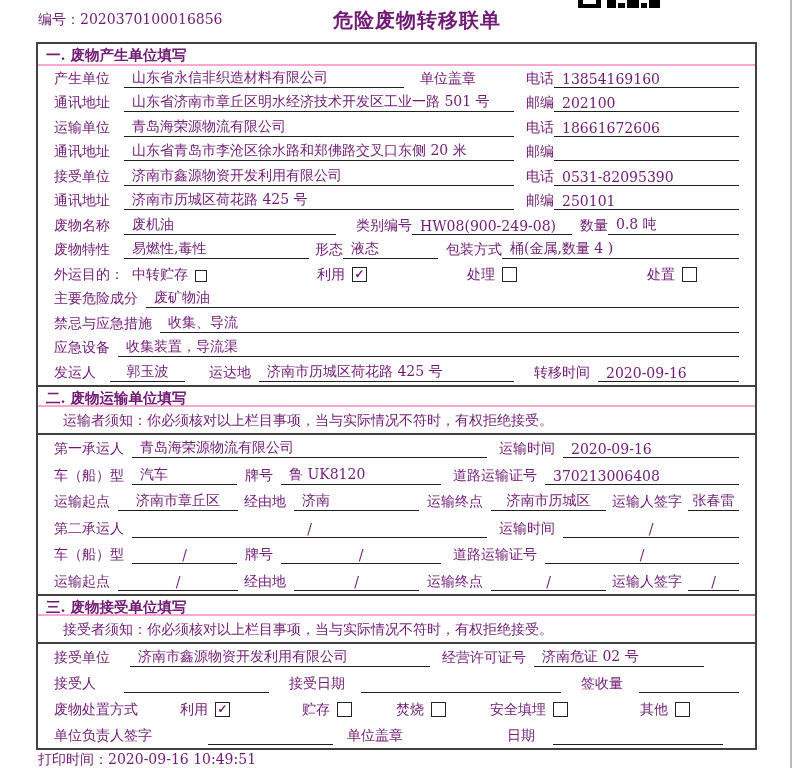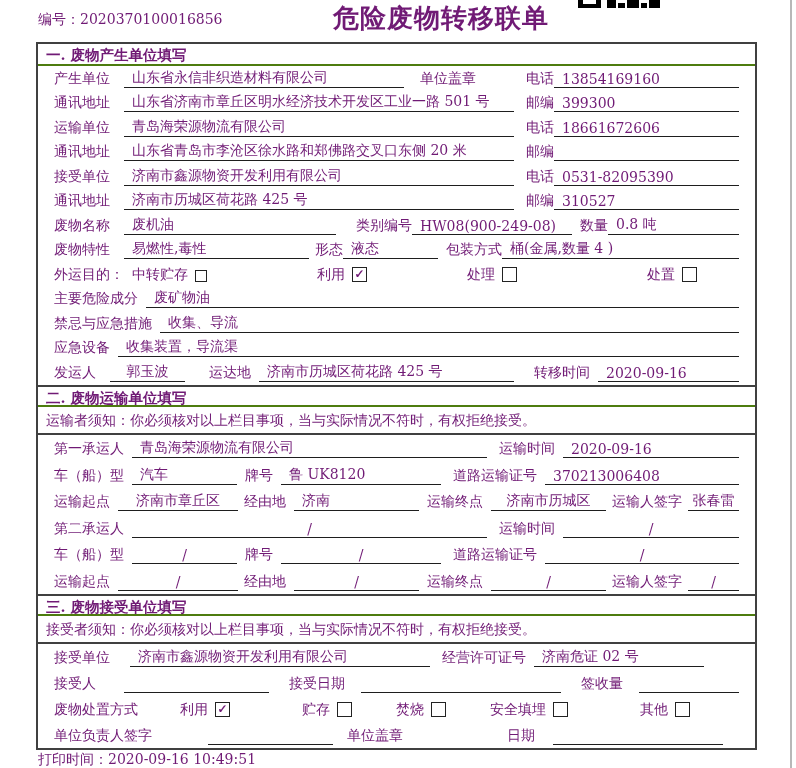--- a/index.html
+++ b/index.html
@@ -1,26 +1,26 @@
 <!DOCTYPE html>
 <html><head>
 <meta charset="utf-8">
 <style>
   html,body{margin:0;padding:0;background:#fff;}
   .page{position:relative;width:796px;height:768px;background:#ffffff;overflow:hidden;
         font-family:"DejaVu Serif","Liberation Serif",serif;font-size:14px;color:#701a75;}
   .serial{position:absolute;left:38px;top:11px;white-space:nowrap;}
-  .doc-title{position:absolute;left:333px;top:1px;font-size:26px;font-weight:bold;letter-spacing:1px;white-space:nowrap;}
+  .doc-title{position:absolute;left:333px;top:7px;font-size:20px;font-weight:bold;letter-spacing:1px;white-space:nowrap;}
   .qr{position:absolute;left:578px;top:0;width:82px;height:8px;}
   .qr div{position:absolute;background:#000;}
   .edge-line{position:absolute;left:790px;top:0;width:2px;height:768px;background:#b8b8b8;}
   .tbl{position:absolute;left:36px;top:42px;width:721px;border:2px solid #404040;background:#fff;box-sizing:border-box;}
-  .sec-h{font-weight:bold;font-size:14.5px;padding:2px 8px;border-bottom:2px solid #4d7c0f;box-sizing:border-box;height:22px;line-height:17px;}
+  .sec-h{font-weight:bold;font-size:14.5px;padding:2px 8px;border-bottom:2px solid #f9a8d4;box-sizing:border-box;height:22px;line-height:17px;}
   .bt{border-top:2px solid #404040;}
-  .notice{padding:4px 8px;border-bottom:2px solid #404040;box-sizing:border-box;height:28px;line-height:19px;white-space:nowrap;}
+  .notice{padding:4px 25px;border-bottom:2px solid #404040;box-sizing:border-box;height:28px;line-height:19px;white-space:nowrap;}
   .row{display:flex;align-items:flex-end;padding:0 16px 3px;box-sizing:border-box;}
   .s1 .row{height:24.5px;}
   .s2 .row{height:26.5px;}
   .s3 .row{height:26px;}
   .lbl{white-space:nowrap;flex:0 0 auto;}
   .uv{border-bottom:1px solid #1e1e1e;padding:0 2px 0 8px;white-space:nowrap;overflow:visible;box-sizing:border-box;flex:0 0 auto;}
   .ctr{text-align:center;padding-left:2px;}
   .grow{flex:1 1 auto;}
   .sp{flex:1 1 auto;}
   .cb{width:13px;height:13px;border:1.5px solid #222;margin:0 0 2px 7px;line-height:12px;text-align:center;
@@ -69,21 +69,21 @@
         <span class="lbl ml16">单位盖章</span>
         <span class="sp"></span>
         <span class="lbl">电话</span>
         <span class="uv w185">13854169160</span>
       </div>
 
       <div class="row">
         <span class="lbl w70">通讯地址</span>
         <span class="uv grow">山东省济南市章丘区明水经济技术开发区工业一路 501 号</span>
         <span class="lbl ml12">邮编</span>
-        <span class="uv w185">399300</span>
+        <span class="uv w185">202100</span>
       </div>
 
       <div class="row">
         <span class="lbl w70">运输单位</span>
         <span class="uv grow">青岛海荣源物流有限公司</span>
         <span class="lbl ml12">电话</span>
         <span class="uv w185">18661672606</span>
       </div>
 
       <div class="row">
@@ -97,21 +97,21 @@
         <span class="lbl w70">接受单位</span>
         <span class="uv grow">济南市鑫源物资开发利用有限公司</span>
         <span class="lbl ml12">电话</span>
         <span class="uv w185">0531-82095390</span>
       </div>
 
       <div class="row">
         <span class="lbl w70">通讯地址</span>
         <span class="uv grow">济南市历城区荷花路 425 号</span>
         <span class="lbl ml12">邮编</span>
-        <span class="uv w185">310527</span>
+        <span class="uv w185">250101</span>
       </div>
 
       <div class="row">
         <span class="lbl w70">废物名称</span>
         <span class="uv w212">废机油</span>
         <span class="lbl ml4">类别编号</span>
         <span class="uv w160">HW08(900-249-08)</span>
         <span class="lbl ml8">数量</span>
         <span class="uv grow">0.8 吨</span>
       </div>

